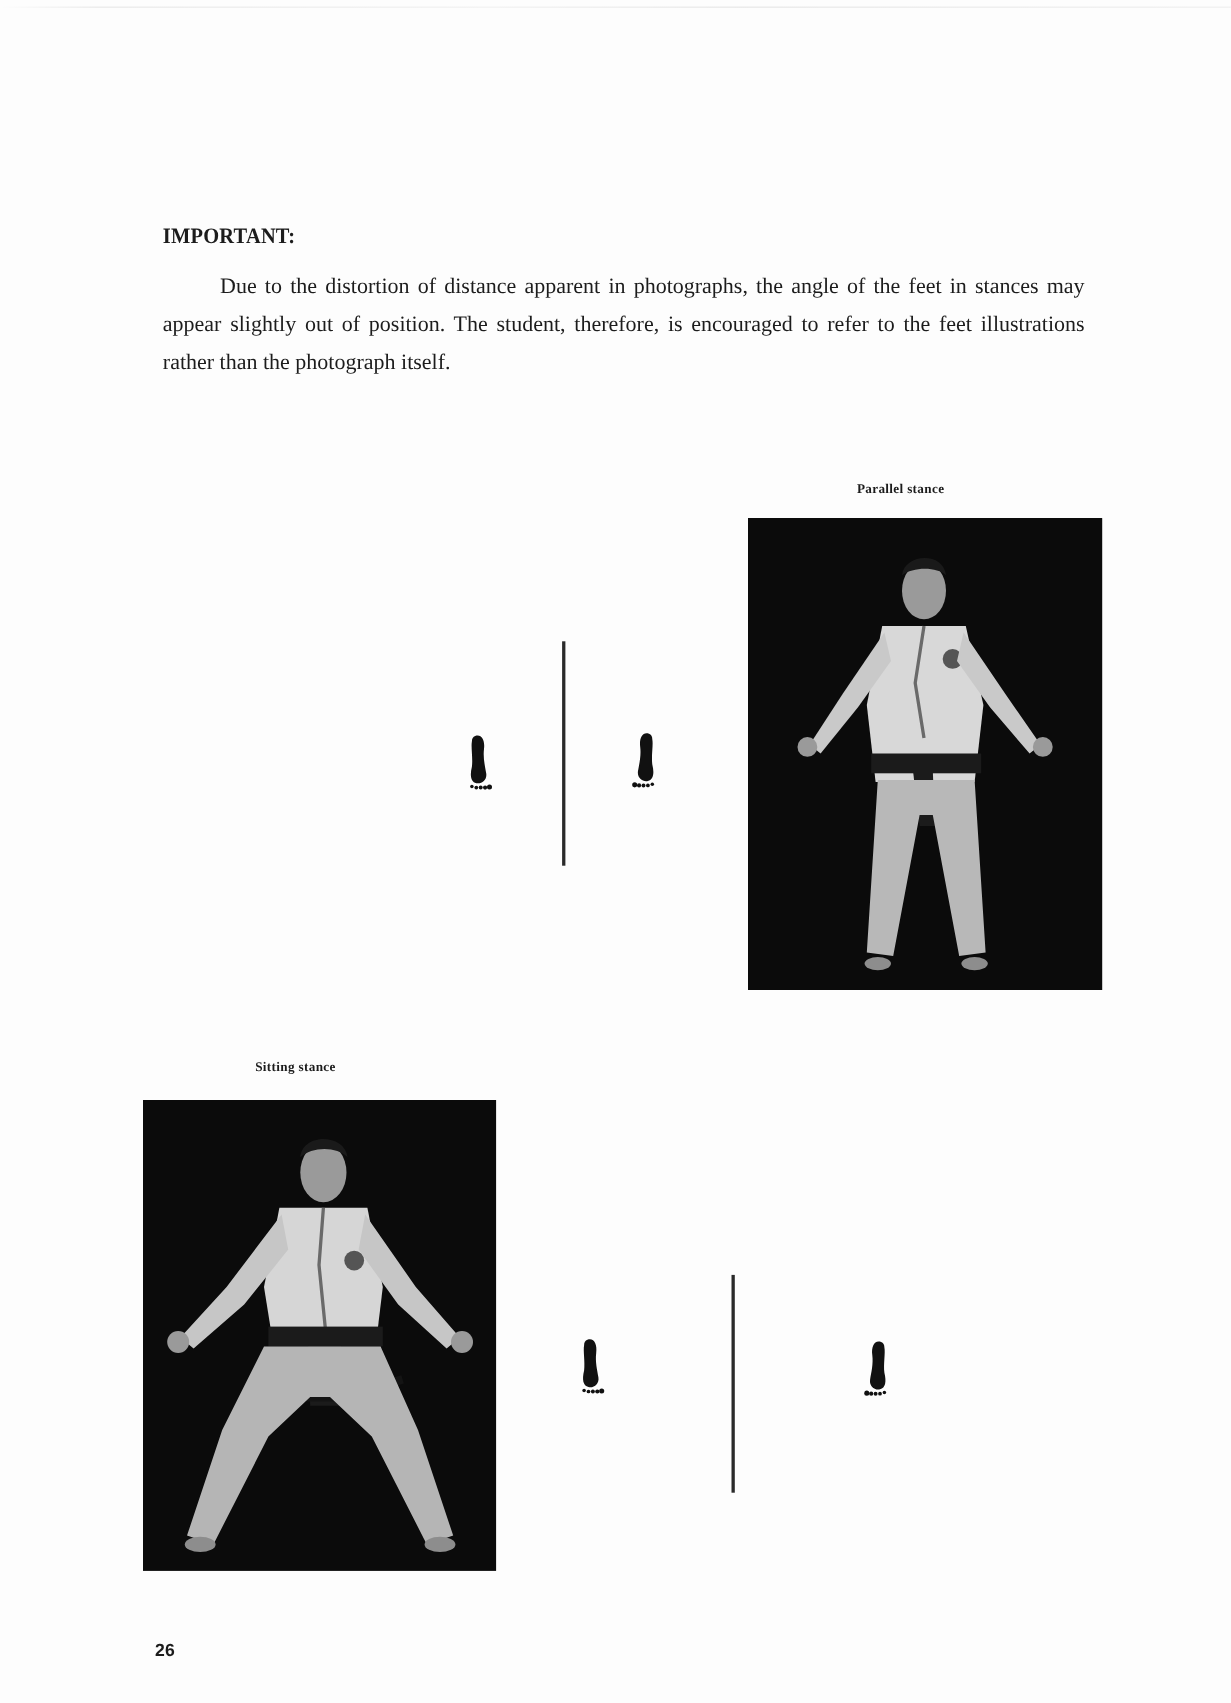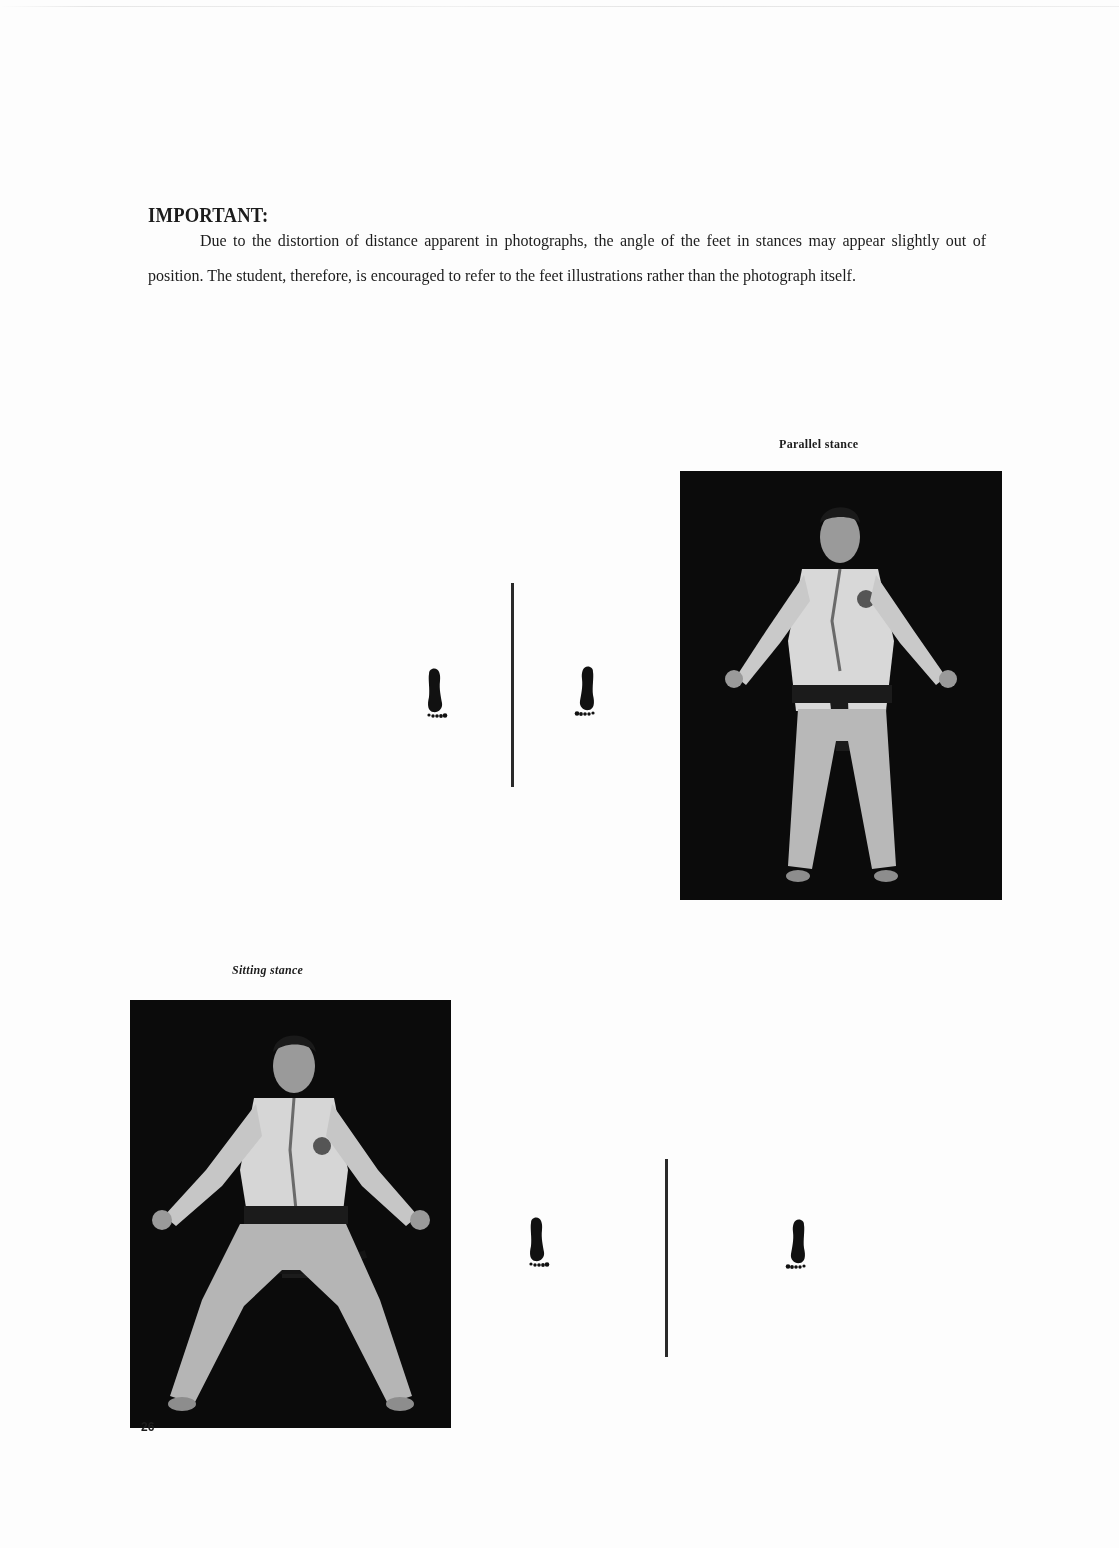--- a/index.html
+++ b/index.html
@@ -15,45 +15,45 @@
       position: absolute; left: 0; top: 6px; width: 1119px; height: 1px;
       background: linear-gradient(90deg, transparent 0, #e6e6e6 8%, #f0f0f0 40%, #e4e4e4 60%, #eeeeee 100%);
     }
     .heading {
       position: absolute; left: 148px; top: 204px;
       font-family: "Liberation Serif", serif;
       font-weight: bold; font-size: 20px; letter-spacing: 0.2px;
       transform: scaleX(0.93); transform-origin: left;
     }
     .body-text {
-      position: absolute; left: 148px; top: 224px; width: 838px;
+      position: absolute; left: 148px; top: 243px; width: 838px;
       font-family: "Liberation Serif", serif;
-      font-size: 16px; line-height: 34.5px;
+      font-size: 20px; line-height: 34.5px;
       text-align: justify; text-indent: 52px;
     }
     .caption {
       position: absolute;
       font-family: "Liberation Serif", serif;
       font-weight: bold; font-size: 12px; letter-spacing: 0.3px;
     }
     .photo {
       position: absolute; background: #0a0a0a; overflow: hidden;
     }
     .photo svg { width: 100%; height: 100%; display: block; }
     .divider {
       position: absolute; width: 3px; background: #2a2a2a;
     }
     .foot {
       position: absolute; width: 24px; height: 52px;
     }
     .foot svg { width: 100%; height: 100%; display: block; }
     .page-number {
-      position: absolute; left: 141px; top: 1420px;
+      position: absolute; left: 141px; top: 1492px;
       font-family: "Liberation Sans", sans-serif;
-      font-weight: bold; font-size: 12px;
+      font-weight: bold; font-size: 16px;
     }
   </style>
 </head>
 <body>
 
 <div class="scan-edge"></div>
 
 <div class="heading">IMPORTANT:</div>
 <div class="body-text">Due to the distortion of distance apparent in photographs, the angle of the feet in stances may appear slightly out of position. The student, therefore, is encouraged to refer to the feet illustrations rather than the photograph itself.</div>
 
@@ -100,21 +100,21 @@
 
     <rect x="112" y="214" width="100" height="18" fill="#1b1b1b"></rect>
     <path d="M150 230 L156 280 L170 280 L168 230 Z" fill="#1b1b1b"></path>
 
     <path d="M118 238 L206 238 L216 395 L192 398 L168 270 L156 270 L132 398 L108 395 Z" fill="#b8b8b8"></path>
     <ellipse cx="118" cy="405" rx="12" ry="6" fill="#8d8d8d"></ellipse>
     <ellipse cx="206" cy="405" rx="12" ry="6" fill="#8d8d8d"></ellipse>
   </svg>
 </div>
 
-<div class="caption" style="left:232px; top:963px;font-style:italic;">Sitting stance</div>
+<div class="caption" style="left:232px; top:963px;">Sitting stance</div>
 
 <div class="photo" style="left:130px; top:1000px; width:321px; height:428px;">
   <svg viewBox="0 0 321 428" preserveAspectRatio="none">
     <rect width="321" height="428" fill="#0b0b0b"></rect>
 
     <ellipse cx="164" cy="66" rx="21" ry="27" fill="#9a9a9a"></ellipse>
     <path d="M143 52 C145 30 183 30 186 52 C176 42 154 42 143 52 Z" fill="#1a1a1a"></path>
 
     <path d="M124 98 L204 98 L218 170 L212 220 L118 220 L110 170 Z" fill="#d6d6d6"></path>
     <path d="M164 98 L160 150 L166 210" stroke="#6a6a6a" stroke-width="3" fill="none"></path>

